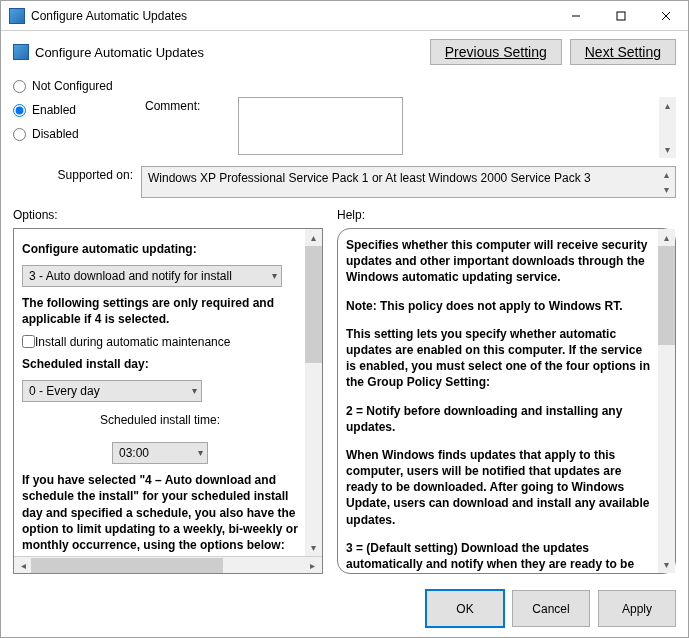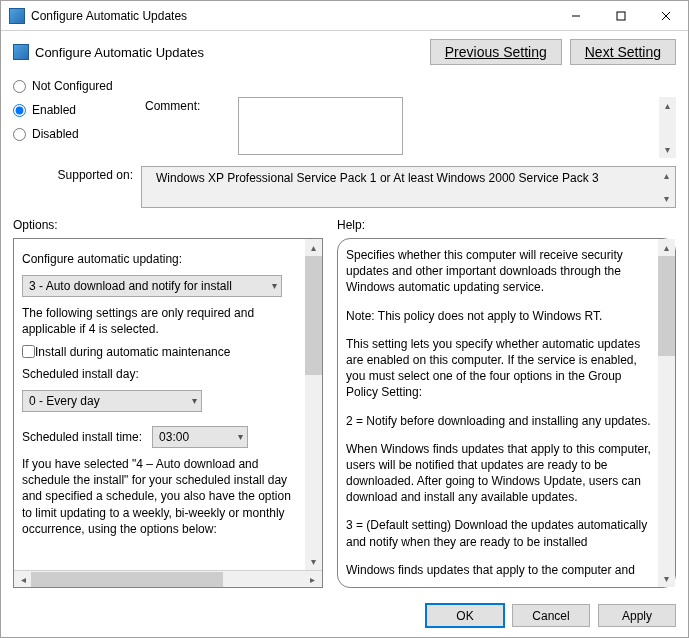--- a/index.html
+++ b/index.html
@@ -64,24 +64,24 @@
   position: relative;
   resize: none;
   font-family: inherit;
   font-size: 12px;
   padding: 4px;
 }
 .supported-row { display: flex; gap: 8px; padding: 0 12px 8px 12px; }
 .supported-row label { width: 120px; padding-top: 2px; text-align: right; }
 .supported-box {
   flex: 1;
-  height: 42px;
+  height: 32px;
   border: 1px solid #a7a7a7;
   background: #f0f0f0;
-  padding: 4px 24px 4px 14px;
+  padding: 4px 24px 4px 6px;
   position: relative;
   font-size: 12px;
   overflow: hidden;
 }
 .scroll-arrows {
   position: absolute; right: 0; top: 0; bottom: 0; width: 17px;
   display: flex; flex-direction: column; justify-content: space-between;
   background: #f0f0f0;
 }
 .scroll-arrow { height: 17px; display:flex; align-items:center; justify-content:center; color:#606060; font-size:10px;}
@@ -154,29 +154,29 @@
 .vscroll .vtrack { flex:1; position:relative; }
 .vscroll .vthumb { position:absolute; left:0; right:0; top:0; height:40%; background:#cdcdcd;}
 .footer {
   padding: 8px 12px 10px 12px;
   display: flex;
   justify-content: flex-end;
   gap: 8px;
   border-top: 0;
 }
 .footer button {
-  width: 78px; height: 23px;
+  width: 78px; height: 37px;
   background: #e1e1e1;
   border: 1px solid #adadad;
   font-size: 12px;
   cursor: pointer;
 }
 .footer button.default { border: 1px solid #0078d7; outline: 1px solid #0078d7; }
 .indent { margin-left: 16px; }
-p { margin: 4px 0; }
+p { margin: 4px 0; font-weight: bold; }
 .help-content p { margin: 0 0 12px 0; }
 .appicon {
   width: 16px; height: 16px; display:inline-block;
   background: linear-gradient(135deg,#4aa3df 0%,#2a6db5 100%);
   border: 1px solid #1e5a9a;
 }
 </style>
 </head>
 <body>
 
@@ -272,21 +272,21 @@
       <label class="chk-row">
         <input type="checkbox" style="">
         <span>Install during automatic maintenance</span>
       </label>
       <p>Scheduled install day:</p>
       <div class="dropdown small">
         <span>0 - Every day</span>
         <span class="dd-arrow">▾</span>
       </div>
       <div class="spacer"></div>
-      <div style="display:flex; align-items:center; gap:10px;">
+      <div style="display:flex; align-items:center; gap:10px;flex-direction:column;">
         <span>Scheduled install time:</span>
         <div class="dropdown time">
           <span>03:00</span>
           <span class="dd-arrow">▾</span>
         </div>
       </div>
       <p>If you have selected "4 – Auto download and schedule the install" for your scheduled install day and specified a schedule, you also have the option to limit updating to a weekly, bi-weekly or monthly occurrence, using the options below:</p>
     </div>
     <div class="vscroll">
       <div class="varrow">▴</div>

